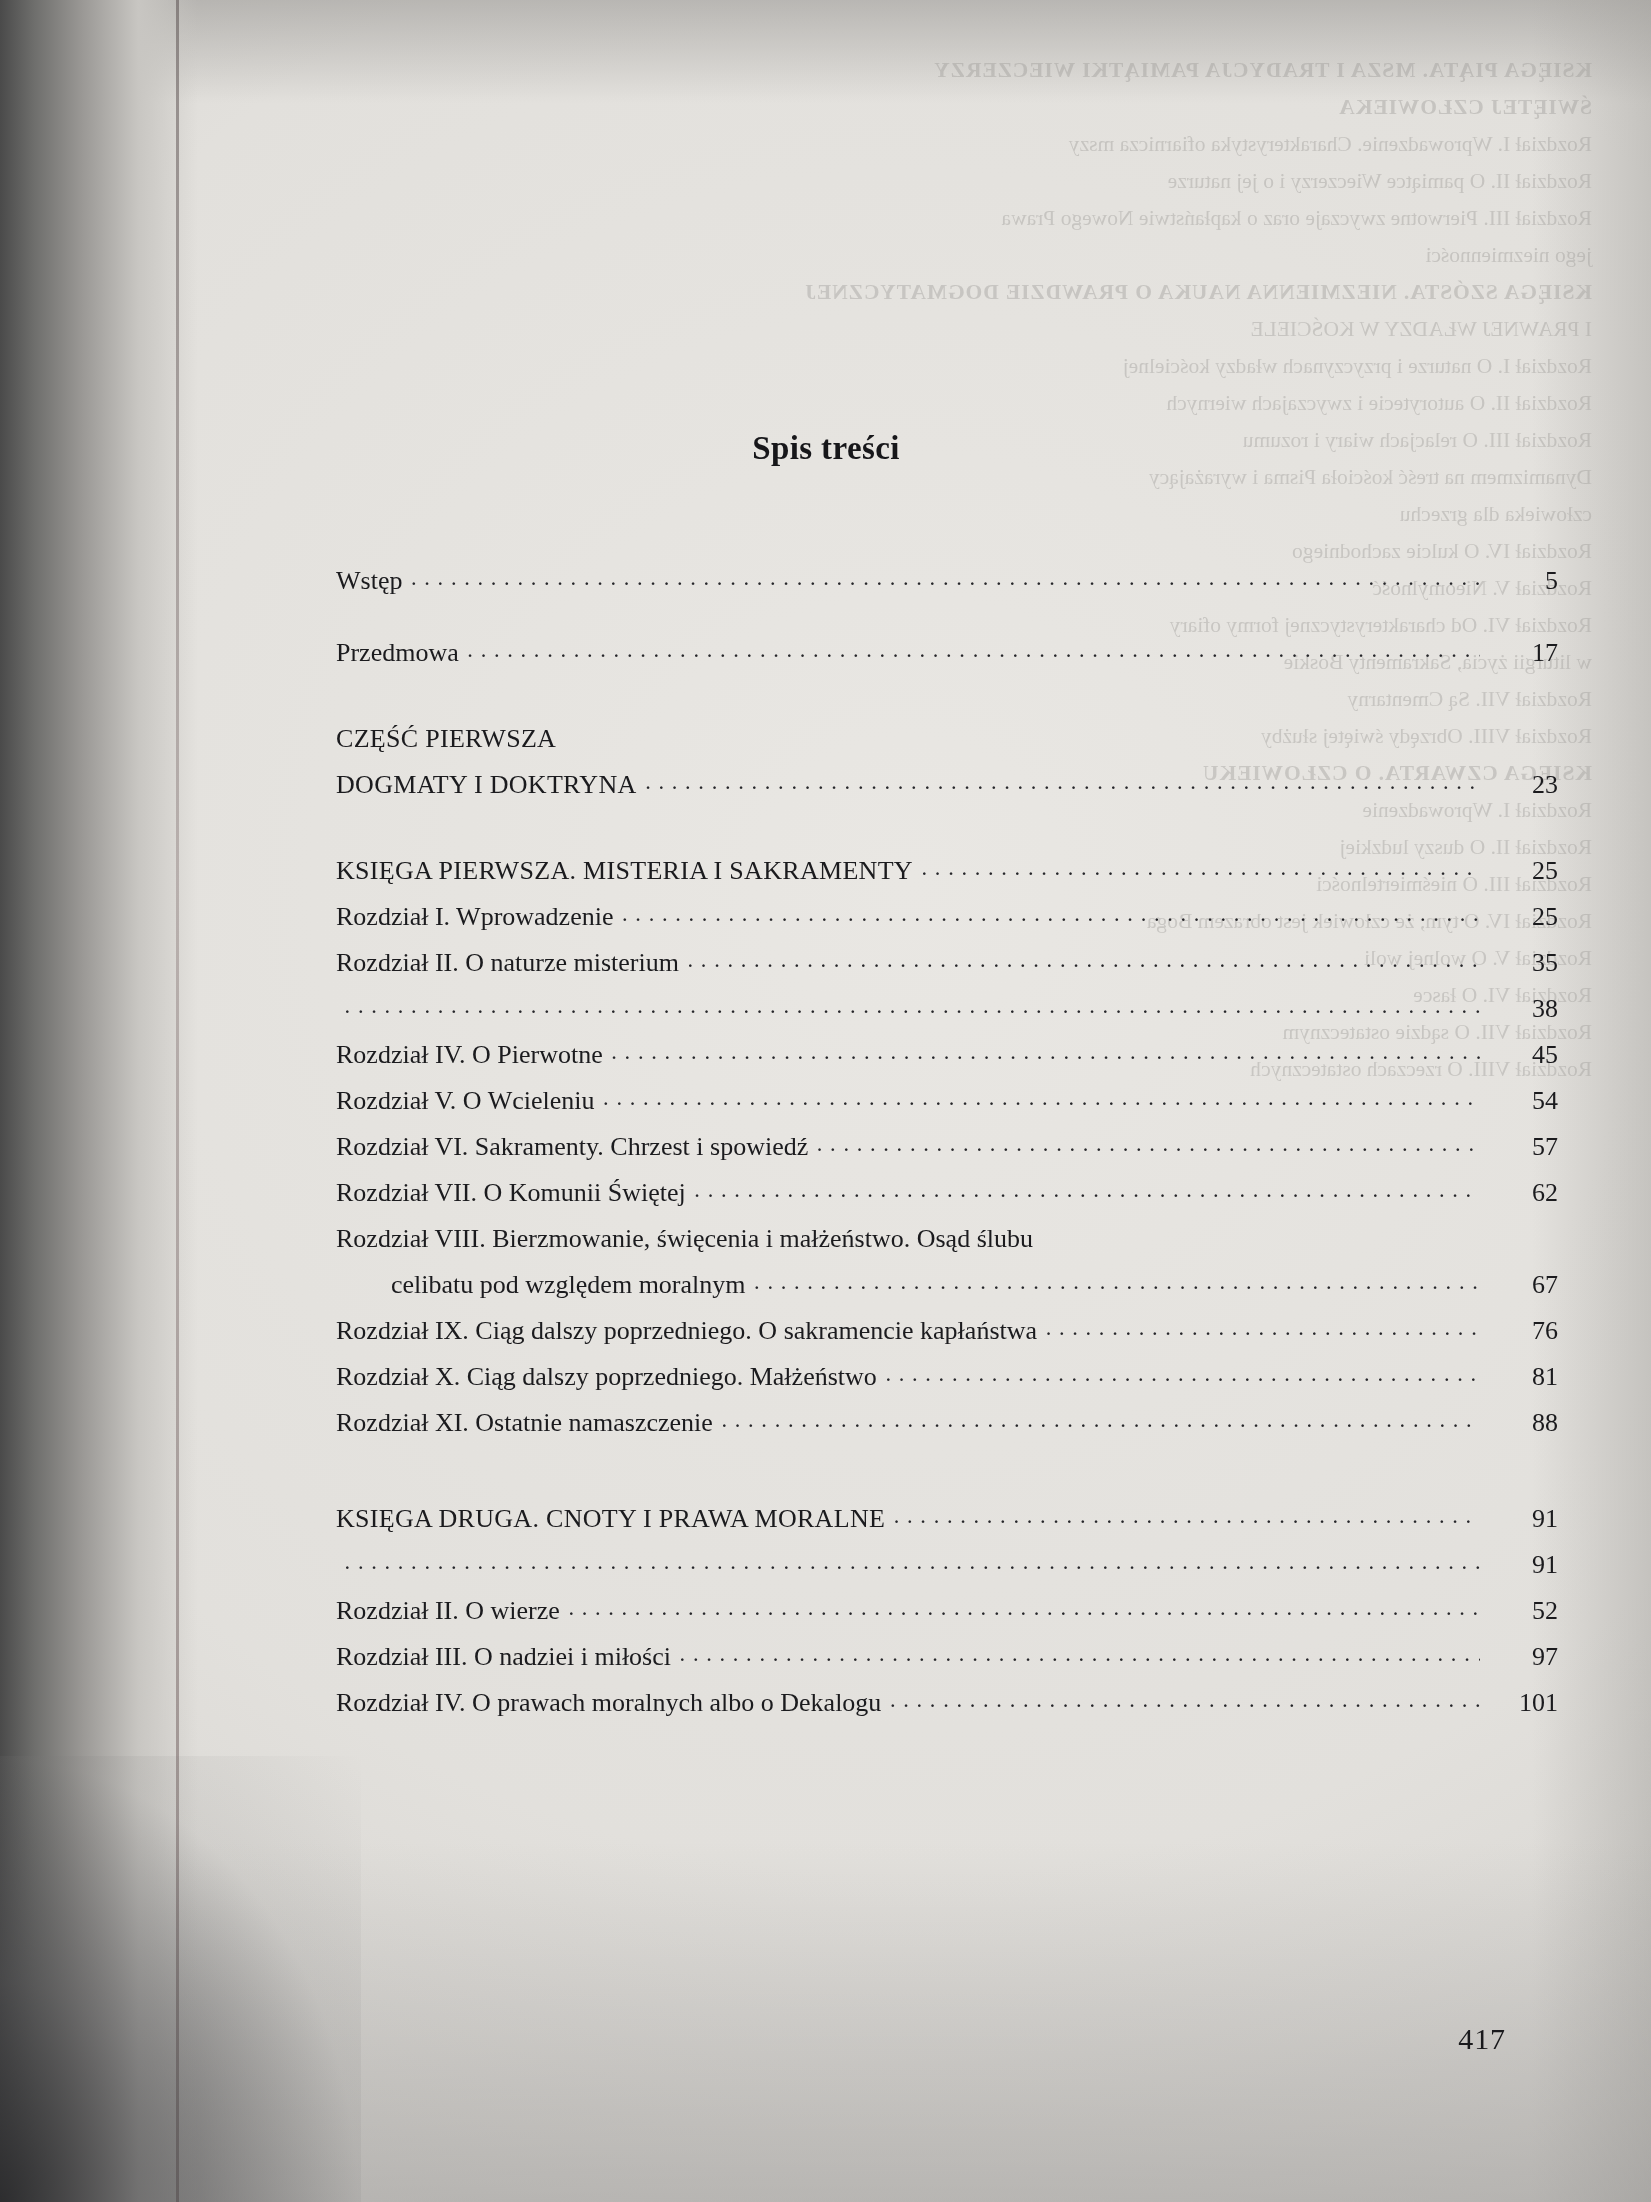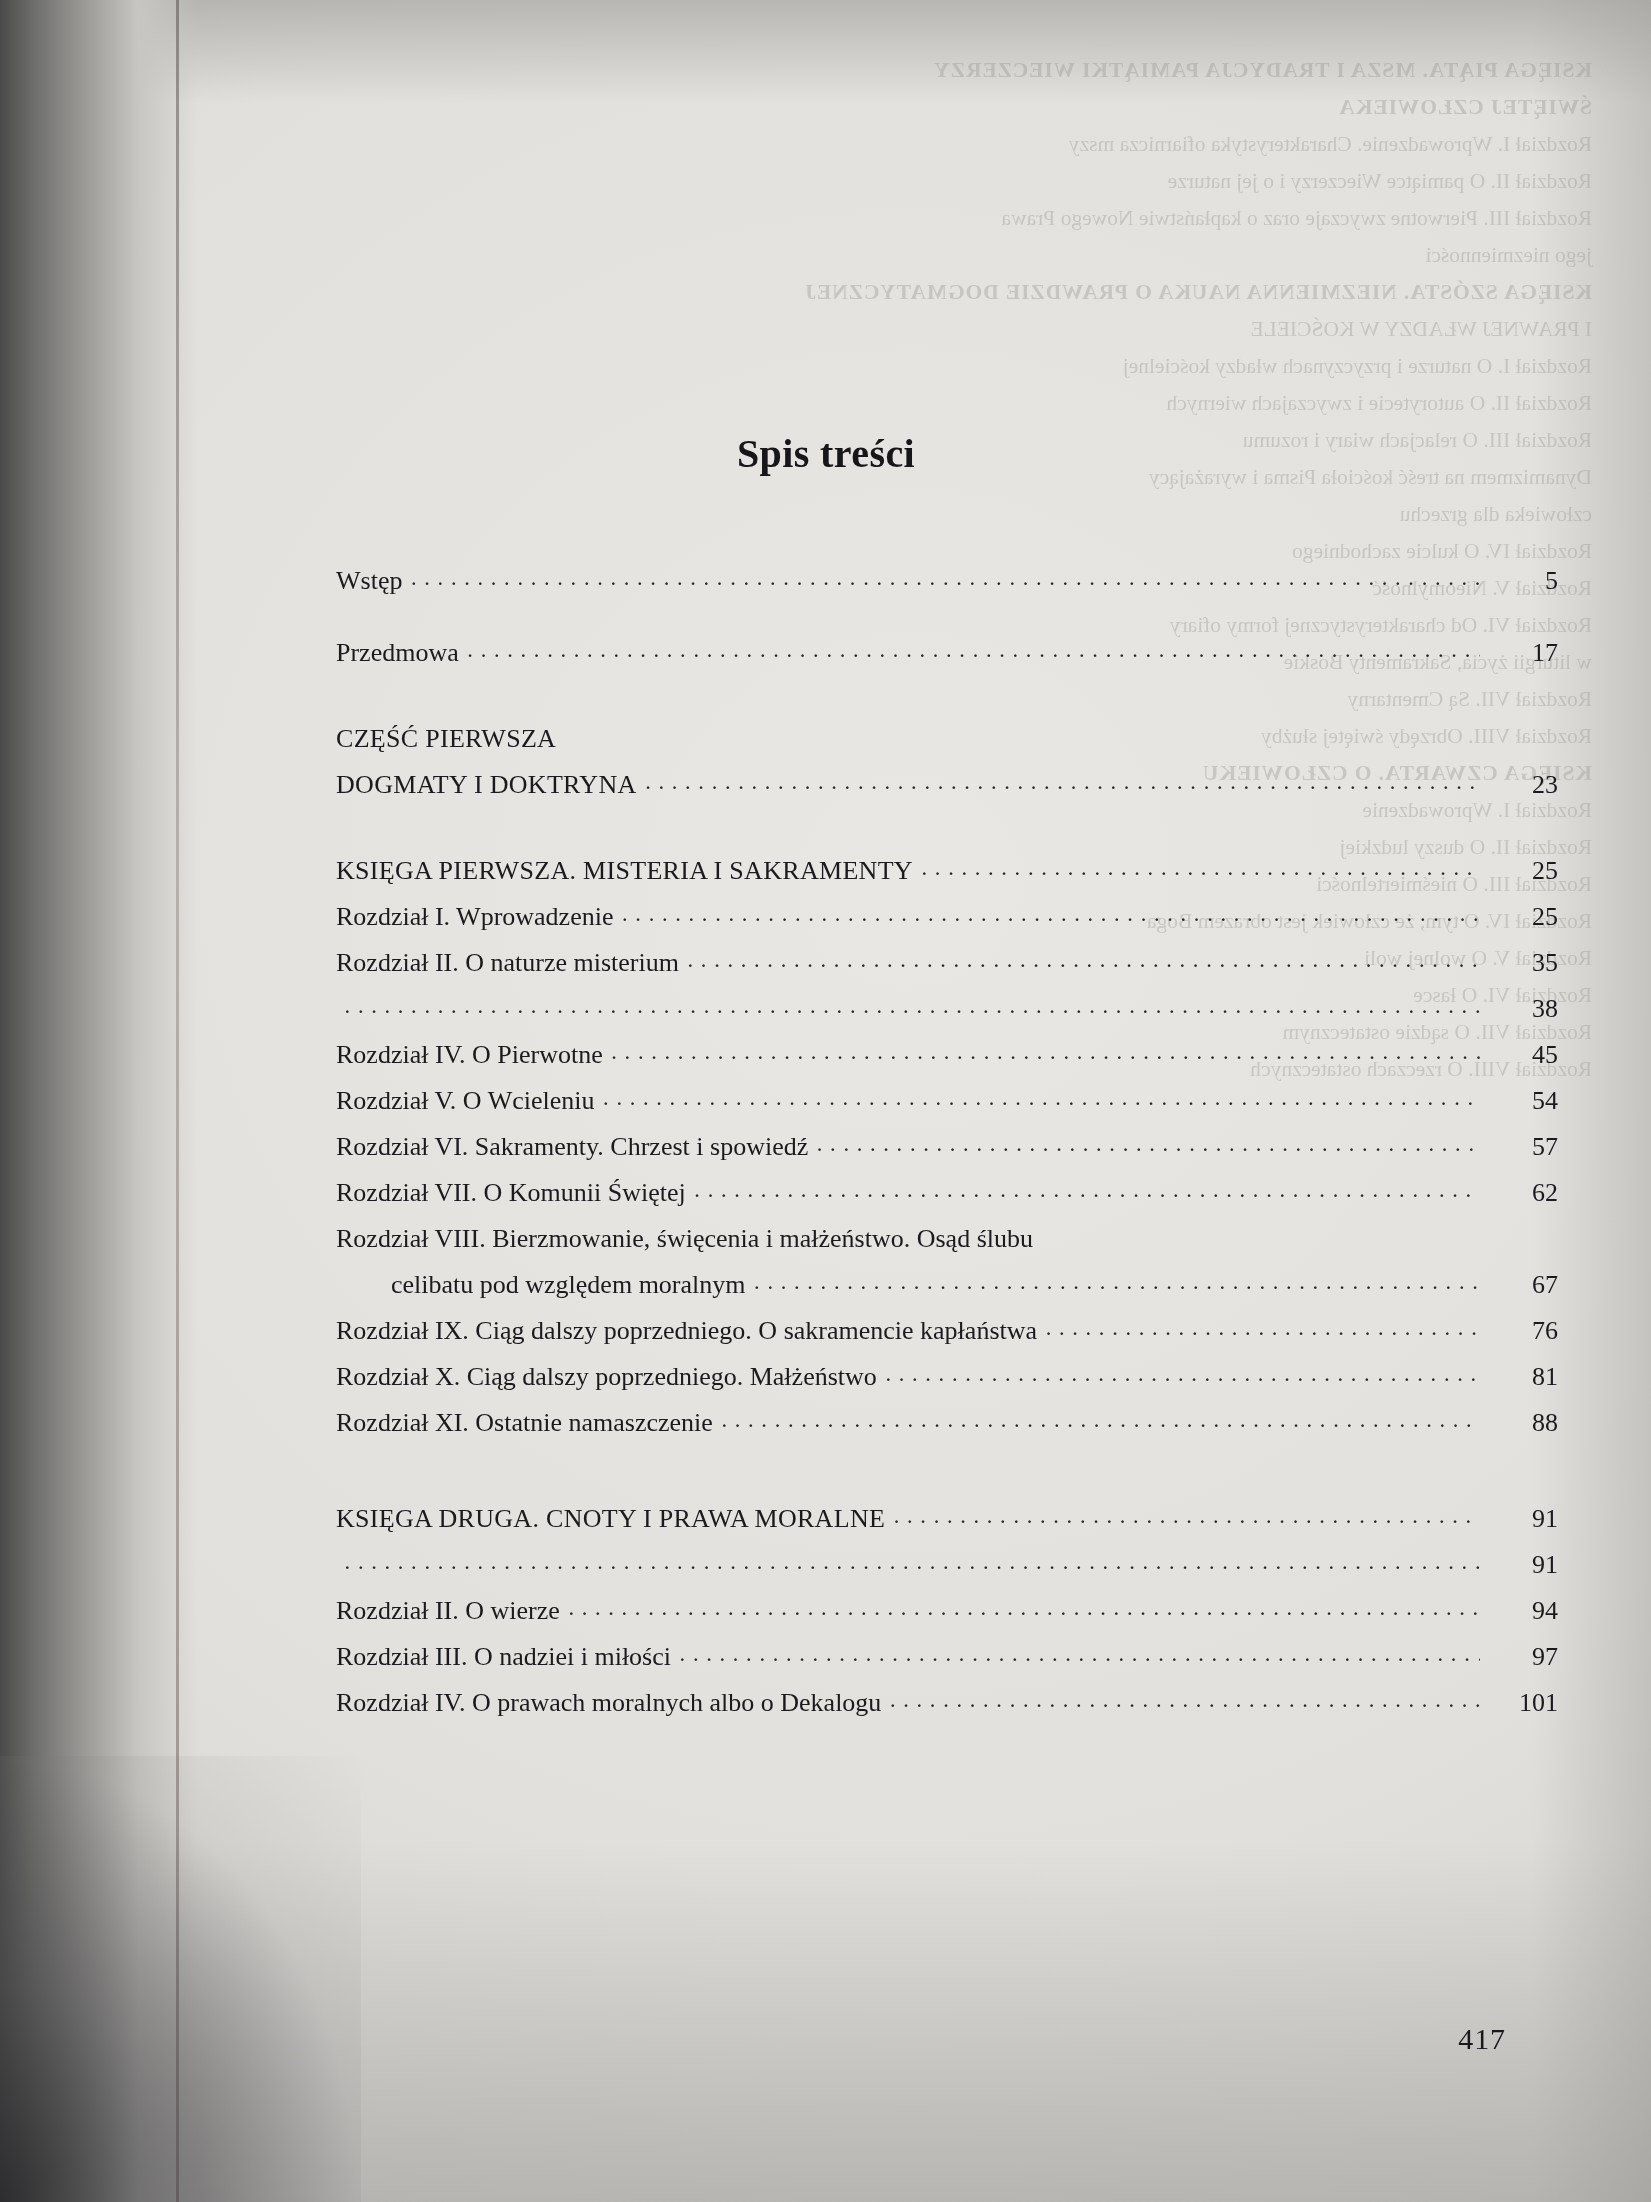--- a/index.html
+++ b/index.html
@@ -82,21 +82,21 @@
   .content {
     position: absolute;
     left: 0; right: 0; top: 0;
     z-index: 5;
   }
   .title {
     position: absolute;
     top: 430px;
     left: 0; right: 0;
     text-align: center;
-    font-size: 40px;
+    font-size: 33px;
     font-weight: bold;
     color: #17171a;
     letter-spacing: 0.4px;
   }
 
   .toc {
     position: absolute;
     top: 558px;
     left: 336px;
     width: 1222px;
@@ -283,21 +283,21 @@
           <span class="dots">........................................................................................................................</span>
           <span class="page">91</span>
         </div>
         <div class="row">
           <span class="dots">........................................................................................................................</span>
           <span class="page">91</span>
         </div>
         <div class="row">
           <span class="label">Rozdział II. O wierze</span>
           <span class="dots">........................................................................................................................</span>
-          <span class="page">94</span>
+          <span class="page">52</span>
         </div>
         <div class="row">
           <span class="label">Rozdział III. O nadziei i miłości</span>
           <span class="dots">........................................................................................................................</span>
           <span class="page">97</span>
         </div>
         <div class="row">
           <span class="label">Rozdział IV. O prawach moralnych albo o Dekalogu</span>
           <span class="dots">........................................................................................................................</span>
           <span class="page">101</span>

